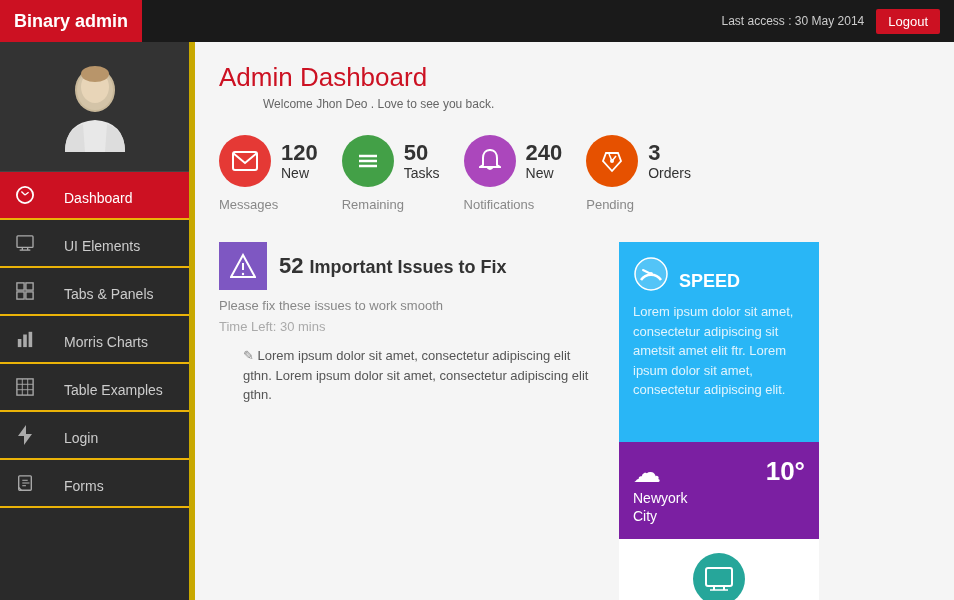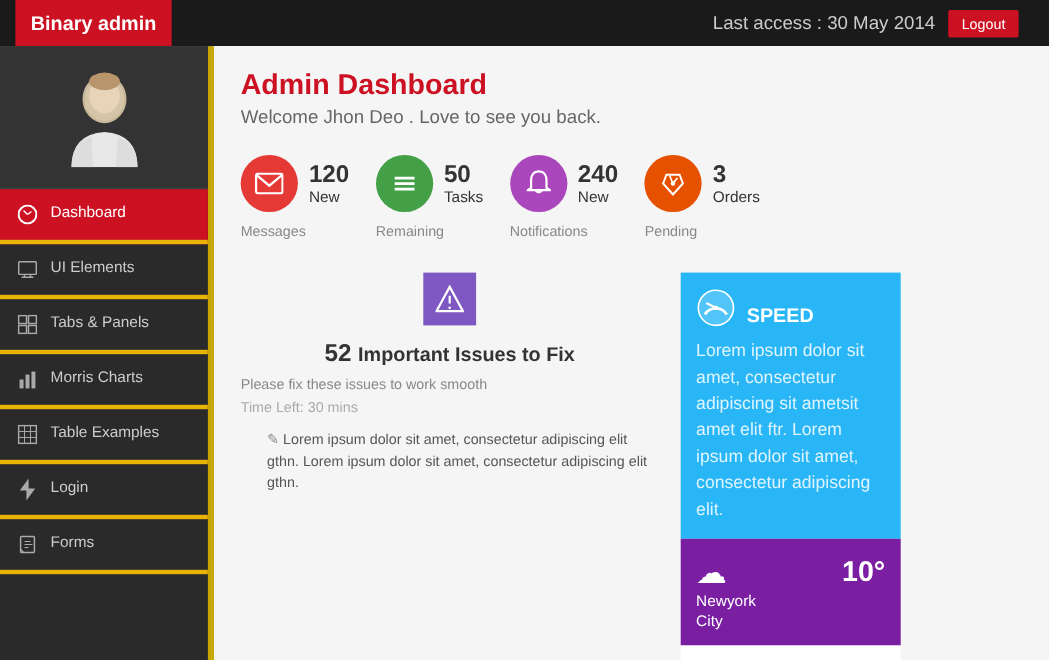--- a/index.html
+++ b/index.html
@@ -5,41 +5,41 @@
     * { box-sizing: border-box; margin: 0; padding: 0; }
     body { font-family: Arial, sans-serif; background: #f0f0f0; width: 954px; height: 600px; overflow: hidden; }
 
     
     .header {
       display: flex;
       align-items: center;
       justify-content: space-between;
       background: #1a1a1a;
       height: 42px;
-      padding: 0 28px;
+      padding: 0 14px;
     }
     .header-brand {
       background: #cc1122;
       color: #fff;
       font-size: 18px;
       font-weight: bold;
       padding: 6px 14px;
       height: 42px;
       display: flex;
       align-items: center;
       margin-left: -14px;
     }
     .header-right {
       display: flex;
       align-items: center;
       gap: 12px;
     }
     .header-access {
       color: #ccc;
-      font-size: 17px;
+      font-size: 12px;
     }
     .logout-btn {
       background: #cc1122;
       color: #fff;
       border: none;
       padding: 5px 12px;
       font-size: 13px;
       cursor: pointer;
       border-radius: 2px;
     }
@@ -64,27 +64,27 @@
       justify-content: center;
       height: 130px;
       border-bottom: 1px solid #444;
     }
     .avatar-img {
       width: 80px;
       height: 90px;
     }
     .nav-item {
       display: flex;
-      align-items: flex-start;
-      gap: 10px;
+      align-items: flex-end;
+      gap: 28px;
       padding: 12px 14px;
       color: #ccc;
       font-size: 14px;
       cursor: pointer;
-      border-bottom: 4px solid #eab308;
+      border-bottom: 2px solid #eab308;
     }
     .nav-item.active {
       background: #cc1122;
       color: #fff;
     }
     .nav-icon {
       width: 22px;
       height: 22px;
       display: flex;
       align-items: center;
@@ -98,27 +98,28 @@
       flex: 1;
       background: #f5f5f5;
       padding: 20px 24px;
       overflow-y: auto;
       border-left: 3px solid #c8a800;
     }
 
     .page-title {
       color: #cc1122;
       font-size: 26px;
-      font-weight: bold;
+      font-weight: normal;
       margin-bottom: 4px;
     }
     .welcome-text {
       color: #666;
-      font-size: 17px;
+      font-size: 12px;
       margin-bottom: 24px;
+      margin-left: 44px;
     }
 
     
     .stats-row {
       display: flex;
       gap: 24px;
       margin-bottom: 30px;
       align-items: flex-start;
     }
     .stat-card {
@@ -175,21 +176,20 @@
     }
     .issues-panel {
       flex: 1;
       max-width: 380px;
     }
     .issues-header {
       display: flex;
       align-items: center;
       gap: 12px;
       margin-bottom: 8px;
-      flex-direction: column;
     }
     .issues-icon {
       width: 48px;
       height: 48px;
       background: #7e57c2;
       display: flex;
       align-items: center;
       justify-content: center;
       color: #fff;
       font-size: 22px;
@@ -234,21 +234,21 @@
       display: flex;
       align-items: flex-end;
       gap: 10px;
       margin-bottom: 10px;
     }
     .speed-title {
       font-size: 18px;
       font-weight: bold;
     }
     .speed-text {
-      font-size: 16px;
+      font-size: 13px;
       color: rgba(255,255,255,0.85);
       line-height: 1.5;
     }
 
     .weather-widget {
       background: #7b1fa2;
       padding: 14px;
       color: #fff;
       display: flex;
       flex-direction: column;

